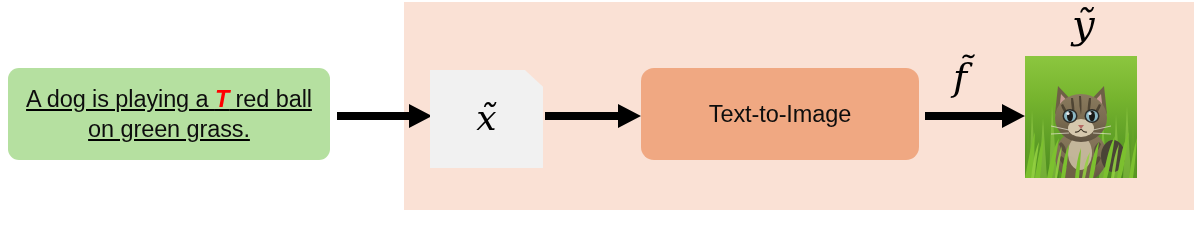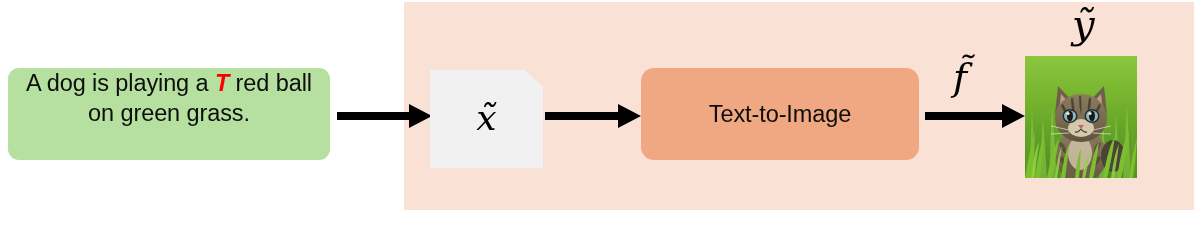--- a/index.html
+++ b/index.html
@@ -31,21 +31,23 @@
   
   .prompt-box {
     position: absolute;
     left: 8px;
     top: 68px;
     width: 322px;
     height: 92px;
     background: #B5E0A0;
     border-radius: 11px;
     display: flex;
+    align-items: center;
     justify-content: center;
+    text-decoration: underline;
   }
   .prompt-text {
     font-family: "Liberation Sans", sans-serif;
     font-size: 23.5px;
     line-height: 1.28;
     color: #0d0d0d;
     text-align: center;
     width: 300px;
     letter-spacing: -0.1px;
   }

